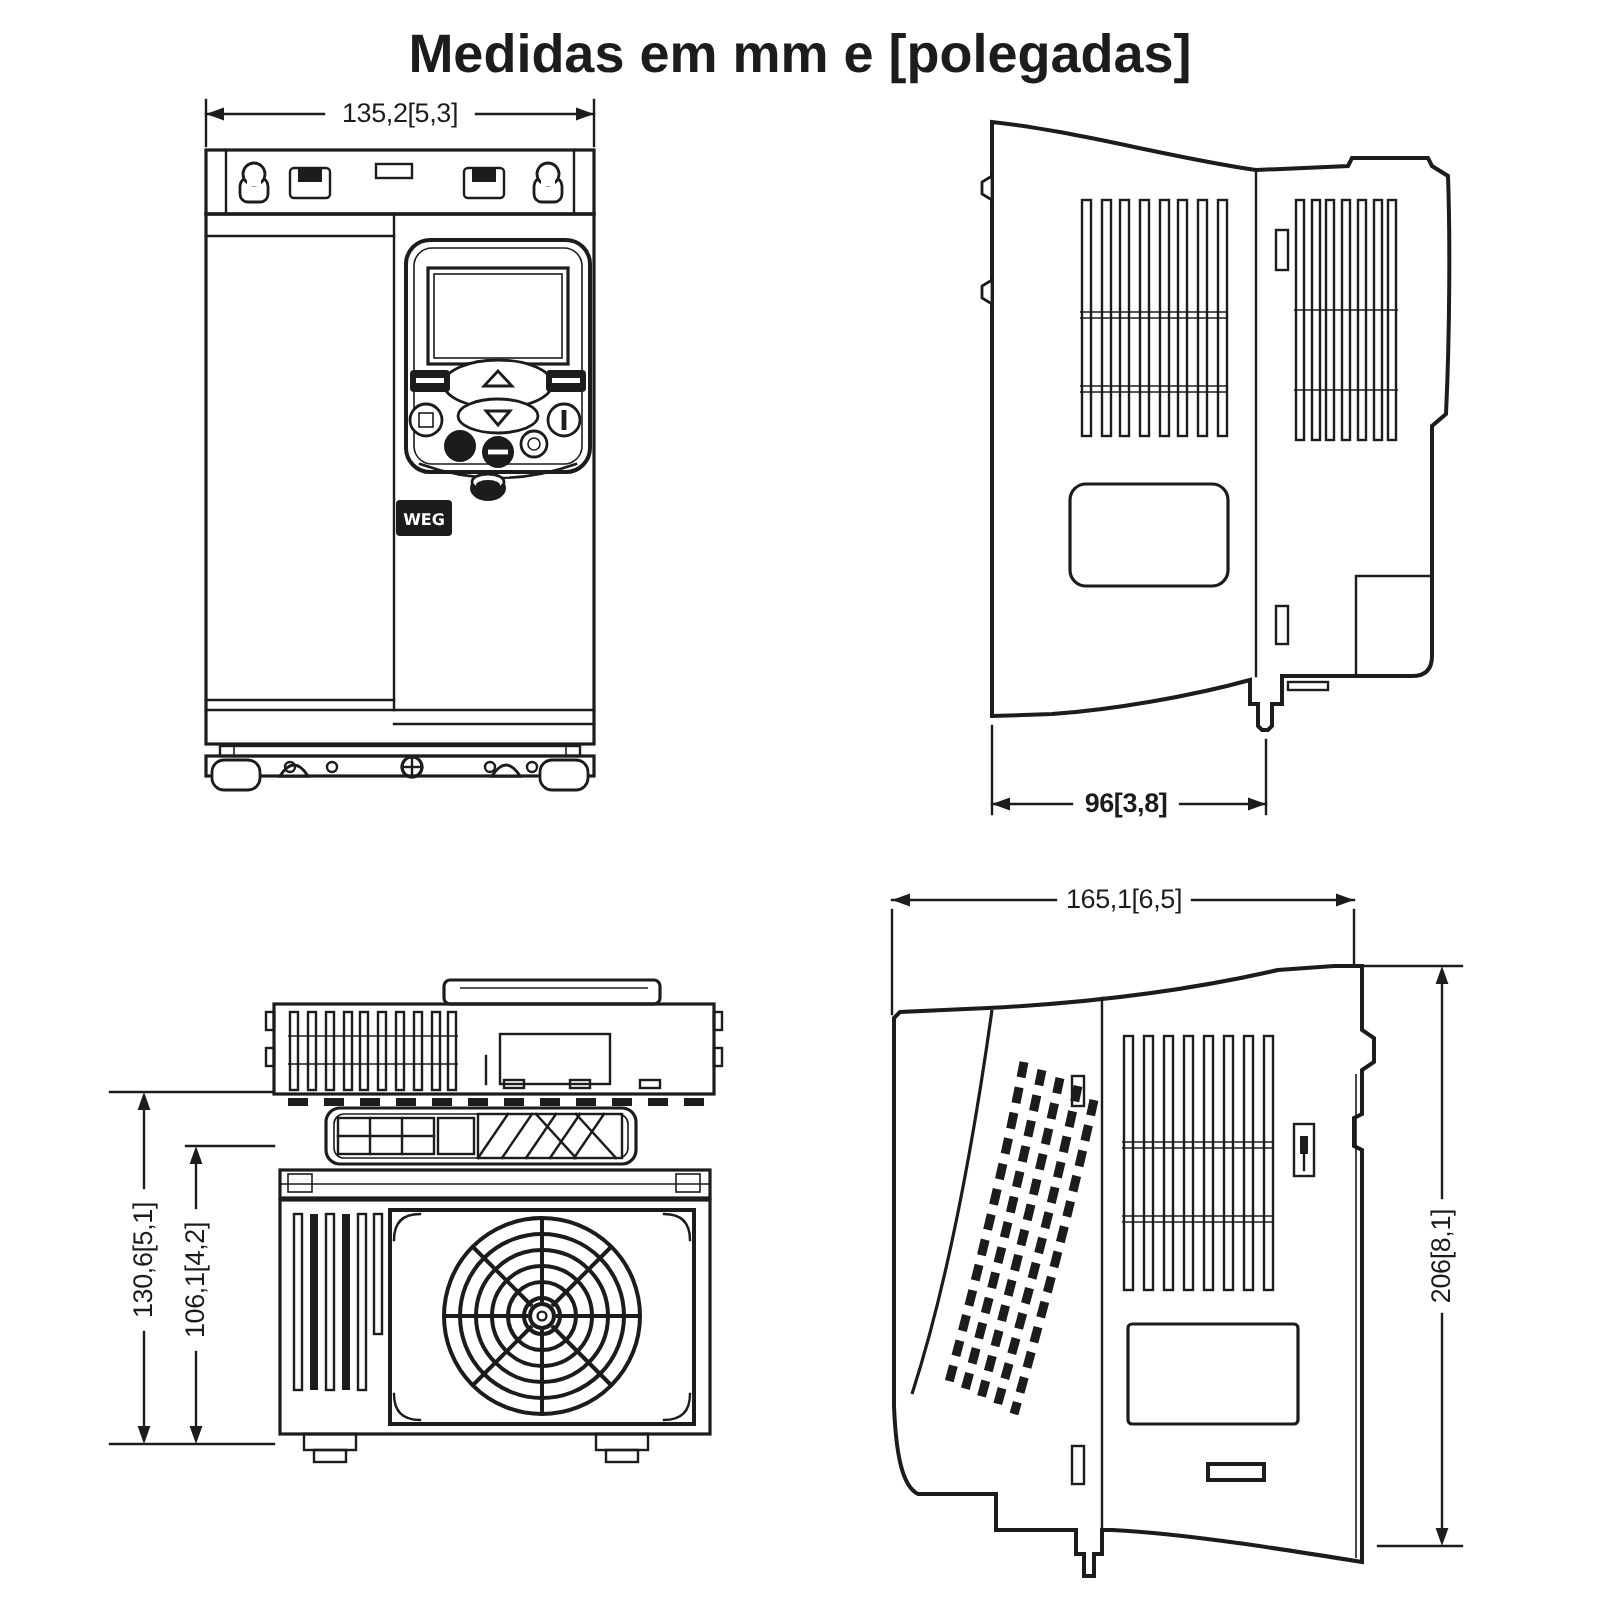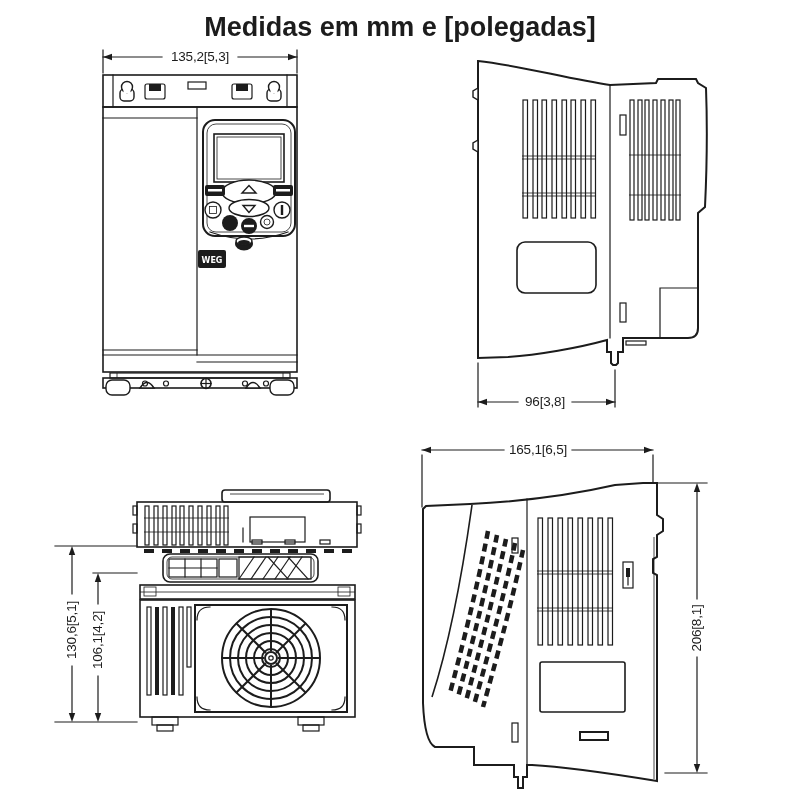--- a/index.html
+++ b/index.html
@@ -138,21 +138,21 @@
     <circle class="s" cx="206" cy="341.5" r="2.5"></circle>
     <g>
       <circle class="s15" cx="146" cy="341.5" r="5"></circle>
       <line class="s" x1="141" y1="341.5" x2="151" y2="341.5"></line>
       <line class="s" x1="146" y1="336.5" x2="146" y2="346.5"></line>
     </g>
   </g>
 </svg>
 </div>
 
-<div class="view" style="left:438px;top:55px;">
+<div class="view" style="left:456px;top:55px;font-weight:bold;">
 <svg width="300" height="375" viewBox="0 0 300 375">
   <defs>
     <pattern id="hatchA" patternUnits="userSpaceOnUse" width="4" height="6">
       <path d="M0,6 L4,0" stroke="#1c1c1c" stroke-width="1"></path>
     </pattern>
   </defs>
 
   <g>
     <path class="sw2" d="M40,6 C80,10 130,24 172,30 L218,28 L220,24 L258,24 L260,28 L268,33
       C269,60 269,110 267,152 L260,158 L260,273 Q260,283 250,283 L185,283
@@ -338,21 +338,21 @@
     <line class="s" x1="53" y1="133" x2="97" y2="133"></line>
     <line class="s" x1="58" y1="139" x2="58" y2="164"></line>
     <line class="s" x1="58" y1="236" x2="58" y2="277"></line>
     <polygon class="f" points="58,133 54.8,142 61.2,142"></polygon>
     <polygon class="f" points="58,282 54.8,273 61.2,273"></polygon>
     <text class="dim" text-anchor="middle" transform="rotate(-90 58 200)" x="58" y="204">106,1[4,2]</text>
   </g>
 </svg>
 </div>
 
-<div class="view" style="left:410px;top:435px;">
+<div class="view" style="left:434px;top:435px;">
 <svg width="320" height="360" viewBox="0 0 320 360">
 
   <g>
     <line class="s" x1="12" y1="20" x2="12" y2="72"></line>
     <line class="s" x1="243" y1="20" x2="243" y2="48"></line>
     <line class="s" x1="12" y1="15" x2="94" y2="15"></line>
     <line class="s" x1="162" y1="15" x2="243" y2="15"></line>
     <polygon class="f" points="12,15 21,11.8 21,18.2"></polygon>
     <polygon class="f" points="243,15 234,11.8 234,18.2"></polygon>
     <text class="dim" x="128" y="19" text-anchor="middle">165,1[6,5]</text>

